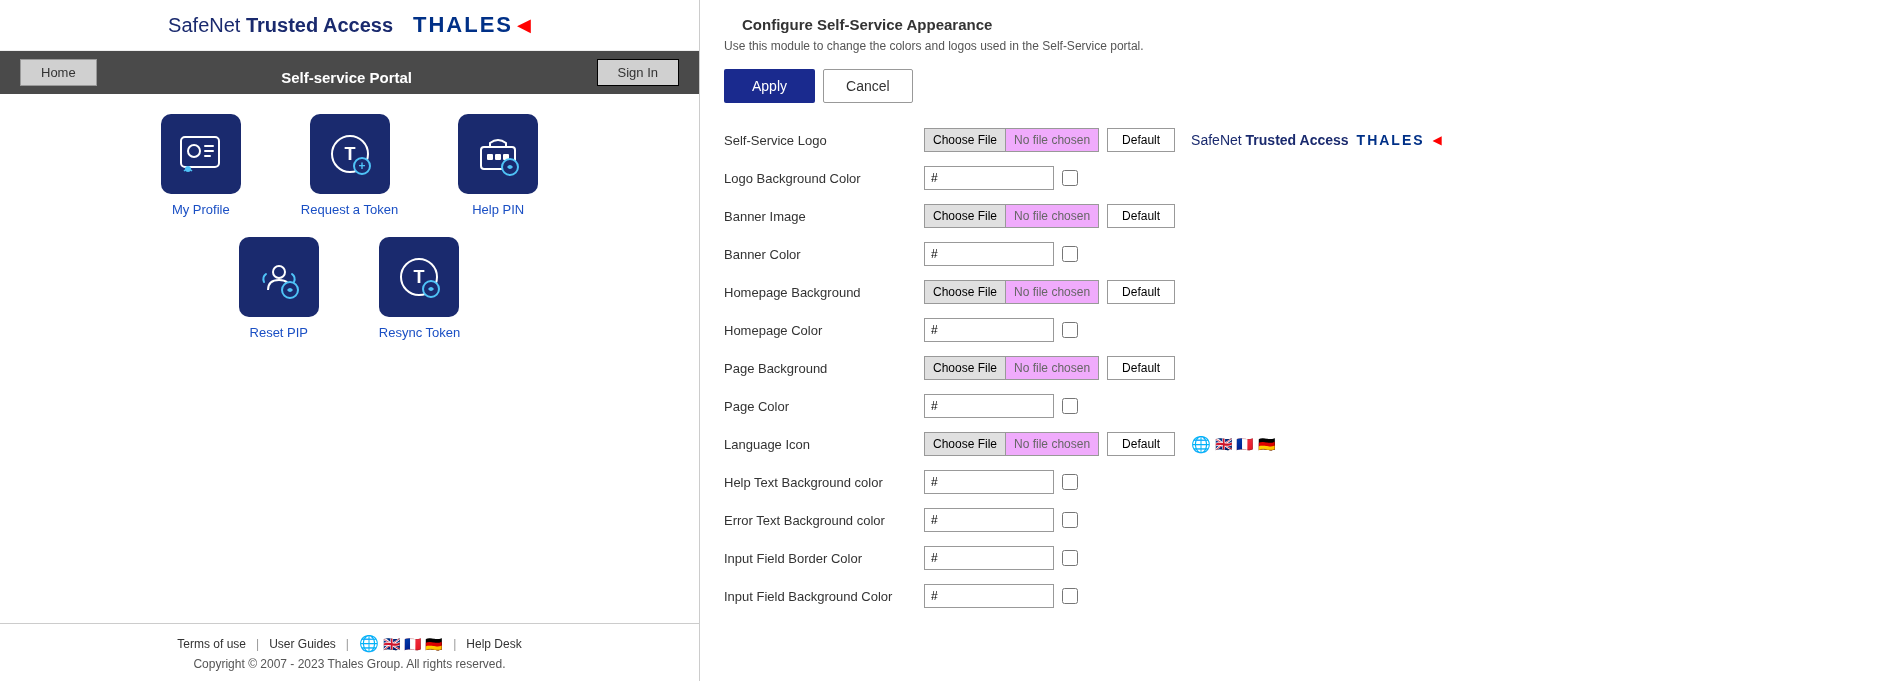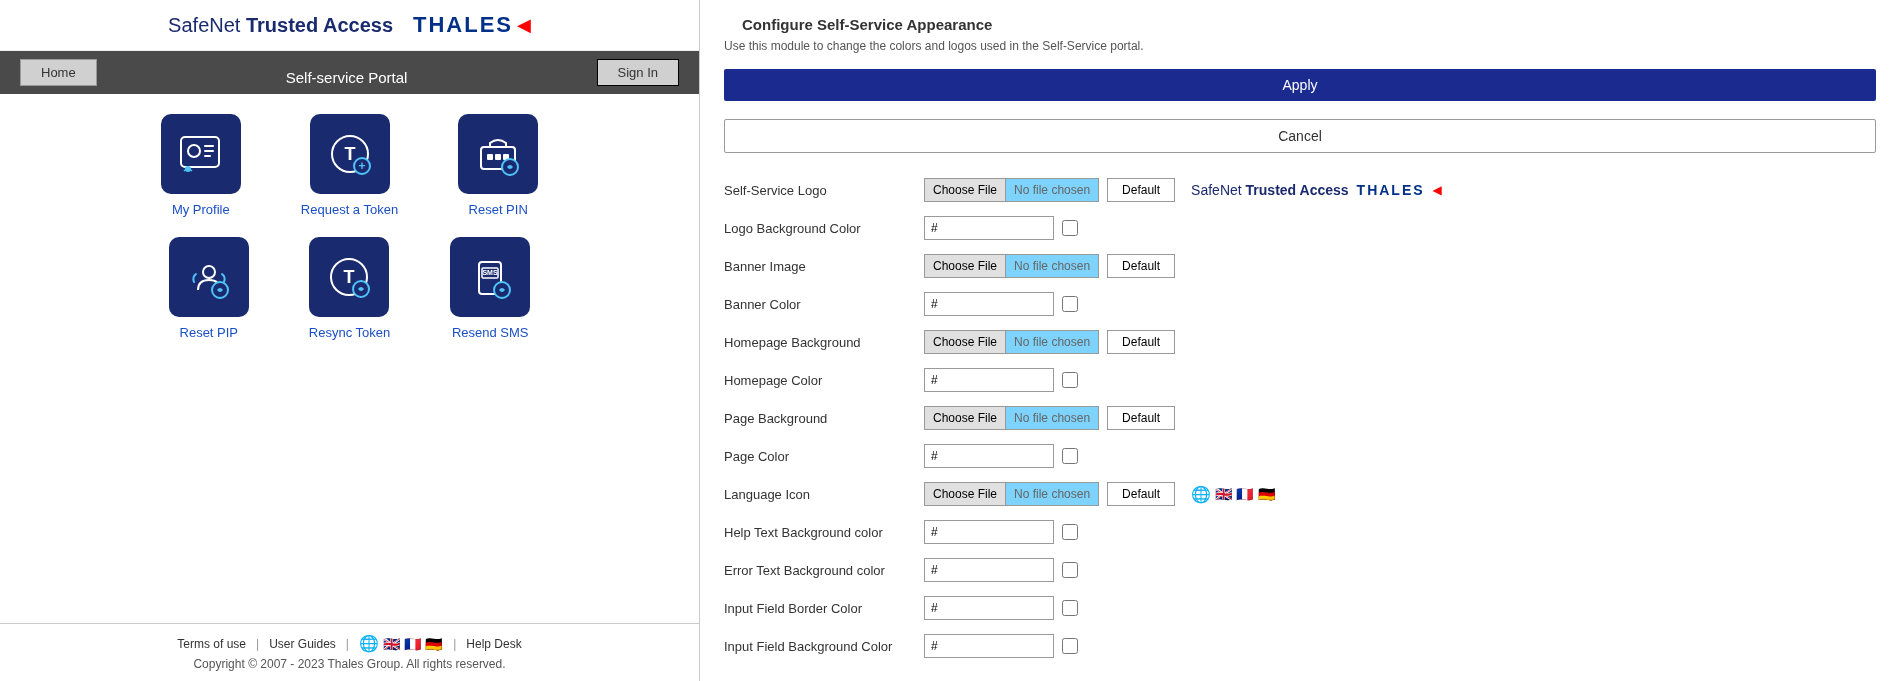--- a/index.html
+++ b/index.html
@@ -48,21 +48,21 @@
     .nav-home-btn {
       background: #d0d0d0;
       border: 1px solid #999;
       padding: 5px 20px;
       cursor: pointer;
       font-size: 13px;
       color: #333;
     }
     .nav-title {
       color: #fff;
-      font-weight: normal;
+      font-weight: bold;
       font-size: 15px;
     }
     .nav-signin-btn {
       background: #d0d0d0;
       border: 1px solid #000000;
       padding: 5px 20px;
       cursor: pointer;
       font-size: 13px;
       color: #333;
     }
@@ -154,23 +154,22 @@
     }
     .config-description {
       font-size: 12px;
       color: #555;
       margin-bottom: 16px;
     }
 
     
     .action-buttons {
       display: flex;
-      gap: 18px;
+      gap: 8px;
       margin-bottom: 20px;
-      flex-direction: column;
     }
     .btn-apply {
       background: #1a2a8e;
       color: #fff;
       border: none;
       padding: 8px 28px;
       font-size: 14px;
       cursor: pointer;
       border-radius: 2px;
     }
@@ -207,21 +206,21 @@
     .config-row-control {
       display: flex;
       align-items: center;
       gap: 8px;
       flex: 1;
     }
     .file-input-wrapper {
       display: flex;
       align-items: center;
       border: 1px solid #999;
-      background: #7dd3fc;
+      background: #f0abfc;
       font-size: 12px;
     }
     .file-input-wrapper .choose-file-btn {
       background: #e0e0e0;
       border: none;
       border-right: 1px solid #999;
       padding: 4px 8px;
       font-size: 12px;
       cursor: pointer;
       white-space: nowrap;
@@ -325,21 +324,21 @@
           <svg class="icon-svg" viewBox="0 0 50 50" fill="none">
             <rect x="8" y="18" width="34" height="22" rx="3" stroke="white" stroke-width="2" fill="none"></rect>
             <rect x="14" y="25" width="6" height="6" rx="1" fill="white"></rect>
             <rect x="22" y="25" width="6" height="6" rx="1" fill="white"></rect>
             <rect x="30" y="25" width="6" height="6" rx="1" fill="white"></rect>
             <path d="M17 18 L17 14 Q25 8 33 14 L33 18" stroke="white" stroke-width="2" fill="none"></path>
             <circle cx="37" cy="38" r="8" fill="#1a2a6e" stroke="#4fc3f7" stroke-width="2"></circle>
             <path d="M34 38 Q37 34 40 38 Q37 42 34 38Z" fill="#4fc3f7"></path>
           </svg>
         </div>
-        <span class="icon-label">Reset PIN</span>
+        <span class="icon-label">Help PIN</span>
       </div>
     </div>
 
     <div class="icons-row">
 
       <div class="icon-item">
         <div class="icon-box">
           <svg class="icon-svg" viewBox="0 0 50 50" fill="none">
             <circle cx="25" cy="20" r="6" stroke="white" stroke-width="2" fill="none"></circle>
             <path d="M14 38 Q14 28 25 28 Q36 28 36 38" stroke="white" stroke-width="2" fill="none"></path>
@@ -357,32 +356,20 @@
           <svg class="icon-svg" viewBox="0 0 50 50" fill="none">
             <circle cx="25" cy="25" r="18" stroke="white" stroke-width="2" fill="none"></circle>
             <text x="25" y="31" font-size="18" font-weight="bold" fill="white" text-anchor="middle" font-family="Arial">T</text>
             <circle cx="37" cy="37" r="8" fill="#1a2a6e" stroke="#4fc3f7" stroke-width="2"></circle>
             <path d="M34 37 Q37 33 40 37 Q37 41 34 37Z" fill="#4fc3f7"></path>
           </svg>
         </div>
         <span class="icon-label">Resync Token</span>
       </div>
 
-      <div class="icon-item">
-        <div class="icon-box">
-          <svg class="icon-svg" viewBox="0 0 50 50" fill="none">
-            <rect x="14" y="10" width="22" height="32" rx="3" stroke="white" stroke-width="2" fill="none"></rect>
-            <rect x="17" y="16" width="16" height="10" rx="1" fill="none" stroke="white" stroke-width="1.5"></rect>
-            <text x="25" y="23" font-size="7" fill="white" text-anchor="middle" font-family="Arial" font-weight="bold">SMS</text>
-            <circle cx="37" cy="38" r="8" fill="#1a2a6e" stroke="#4fc3f7" stroke-width="2"></circle>
-            <path d="M34 38 Q37 34 40 38 Q37 42 34 38Z" fill="#4fc3f7"></path>
-          </svg>
-        </div>
-        <span class="icon-label">Resend SMS</span>
-      </div>
     </div>
   </div>
 
   <div class="site-footer">
     <div class="footer-links">
       <a href="#">Terms of use</a>
       <span class="separator">|</span>
       <a href="#">User Guides</a>
       <span class="separator">|</span>
       <span class="flag-icons">

